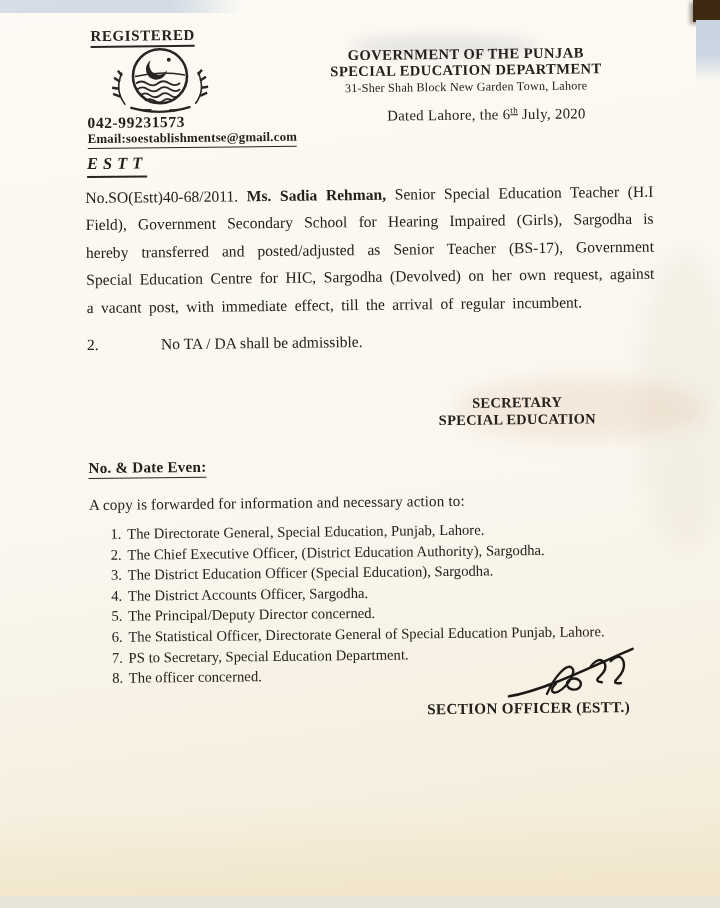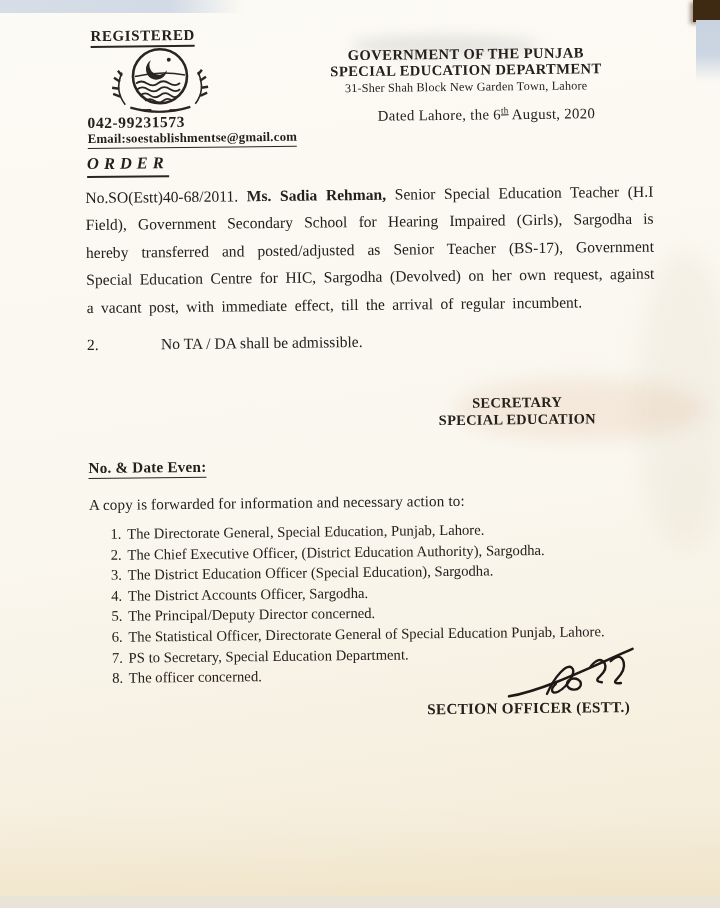--- a/index.html
+++ b/index.html
@@ -107,23 +107,23 @@
 
     <div class="abs phone">042-99231573</div>
     <div class="abs email">Email:soestablishmentse@gmail.com</div>
 
     <div class="abs header-right">
       <div class="dept1">GOVERNMENT OF THE PUNJAB</div>
       <div class="dept2">SPECIAL EDUCATION DEPARTMENT</div>
       <div class="address">31-Sher Shah Block New Garden Town, Lahore</div>
     </div>
 
-    <div class="abs dateline"><span>Dated Lahore, the 6</span><sup>th</sup><span> August, 2020</span></div>
+    <div class="abs dateline"><span>Dated Lahore, the 6</span><sup>th</sup><span> July, 2020</span></div>
 
-    <div class="abs order-heading">ORDER</div>
+    <div class="abs order-heading">ESTT</div>
 
     <div class="abs order-para"><span>No.SO(Estt)40-68/2011. </span><span class="bold">Ms. Sadia Rehman,</span><span> Senior Special Education Teacher (H.I Field), Government Secondary School for Hearing Impaired (Girls), Sargodha is hereby transferred and posted/adjusted as Senior Teacher (BS-17), Government Special Education Centre for HIC, Sargodha (Devolved) on her own request, against a vacant post, with immediate effect, till the arrival of regular incumbent.</span></div>
 
     <div class="abs clause2">
       <span class="num">2.</span>
       <span>No TA / DA shall be admissible.</span>
     </div>
 
     <div class="abs secretary-block">
       <div>SECRETARY</div>

